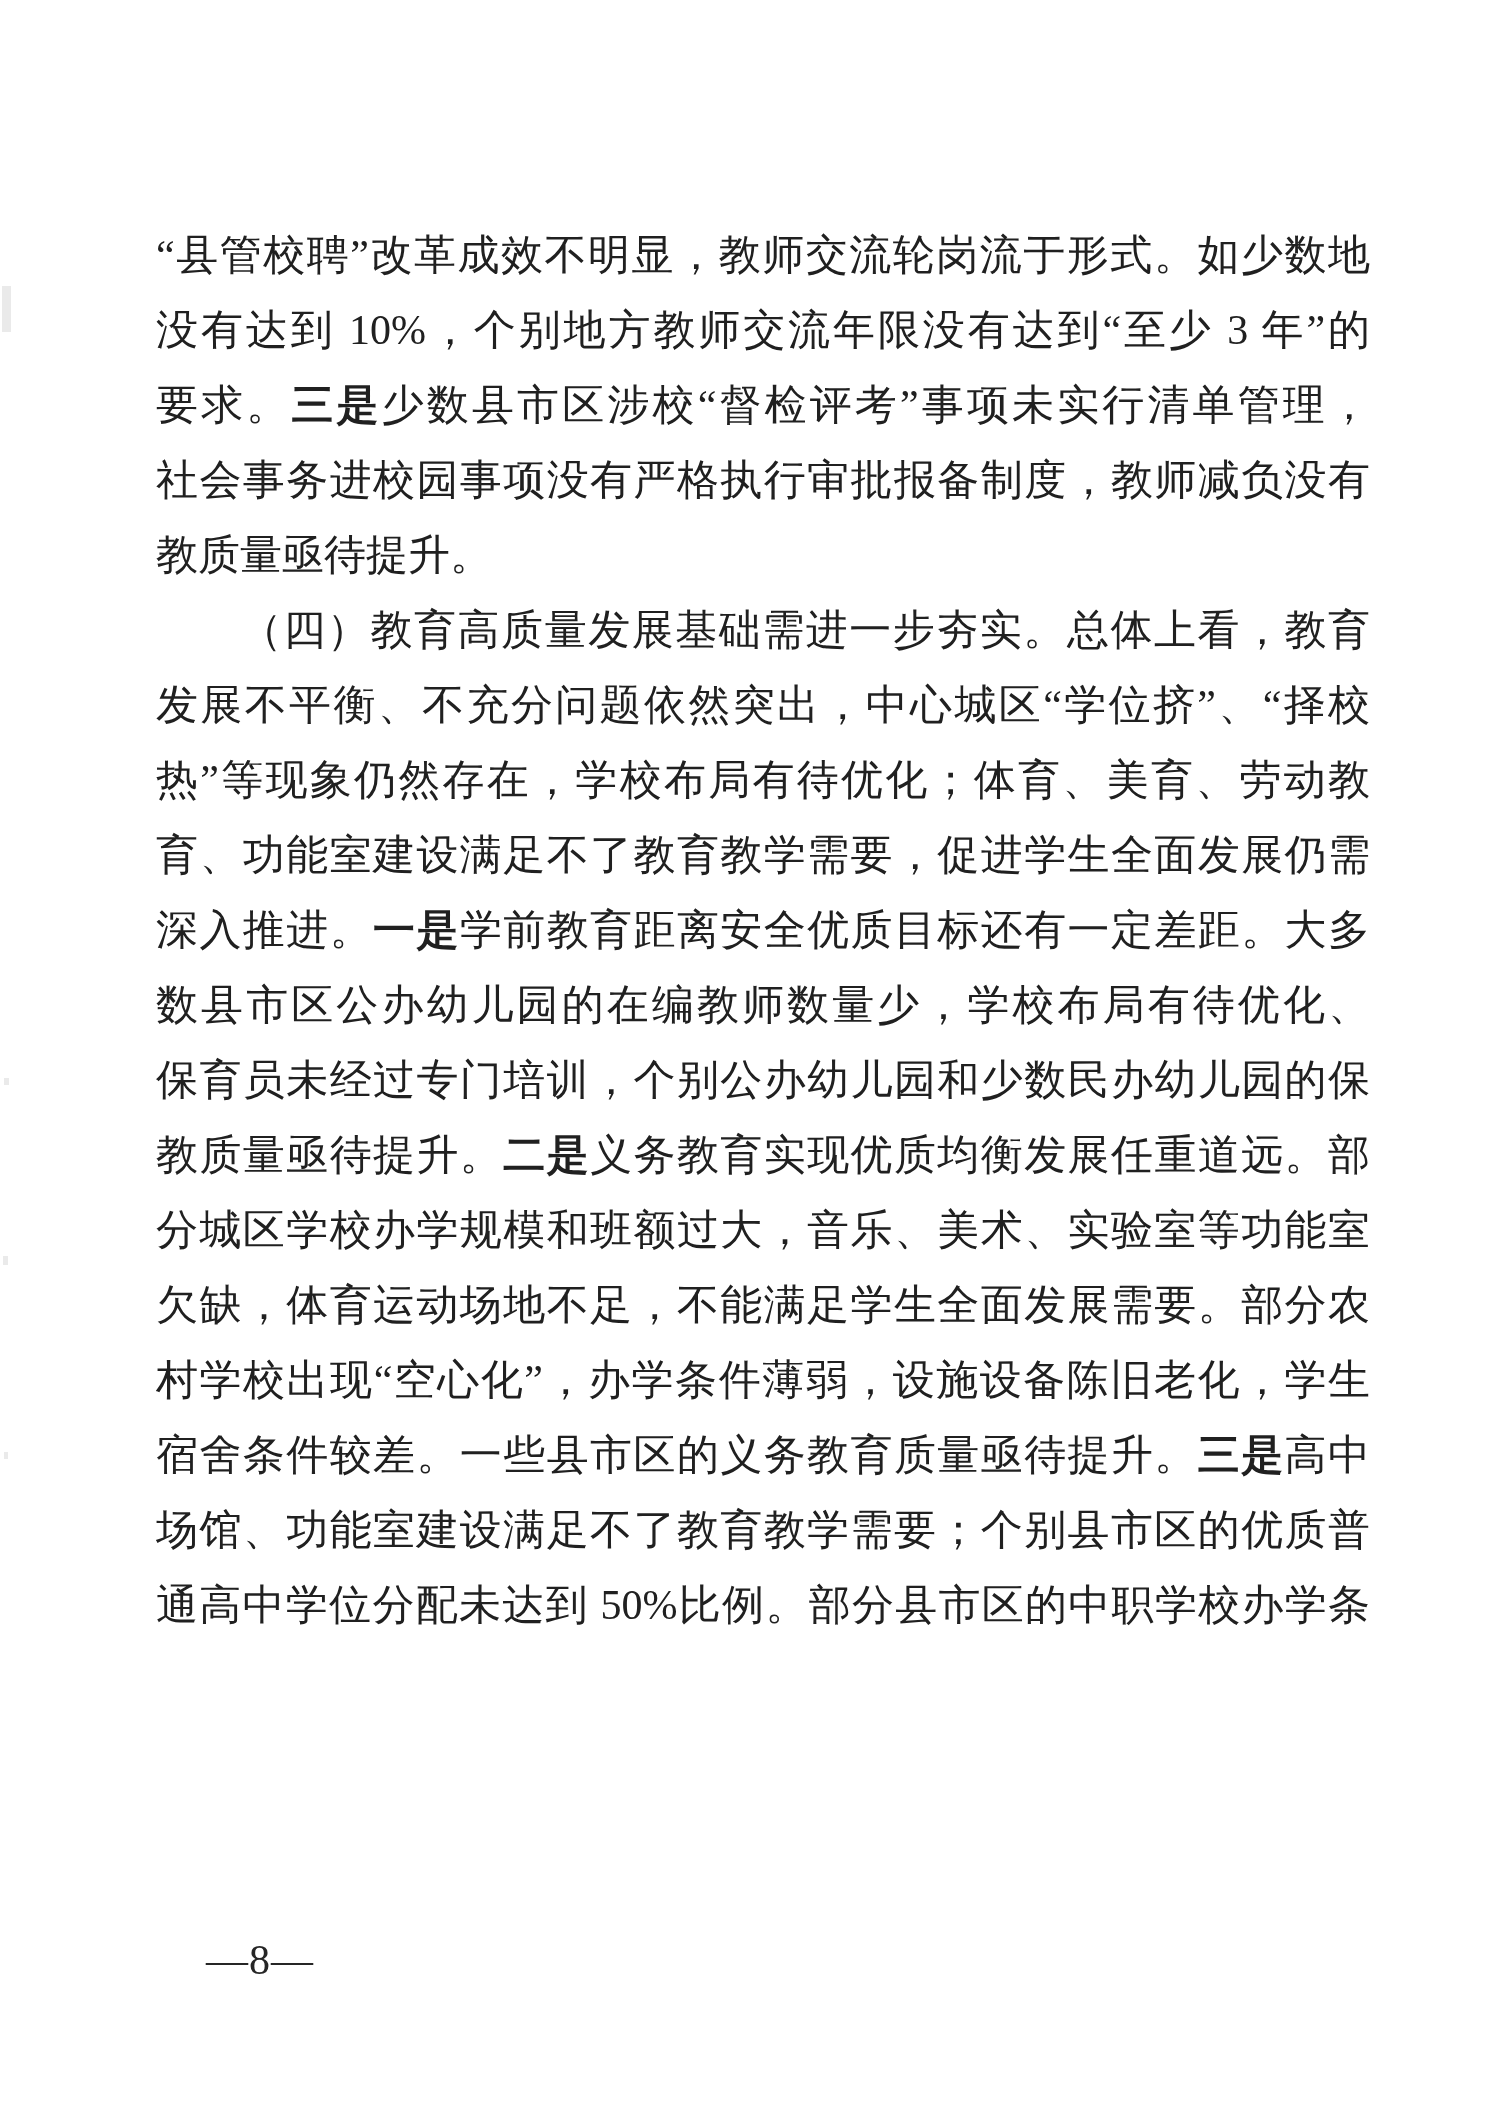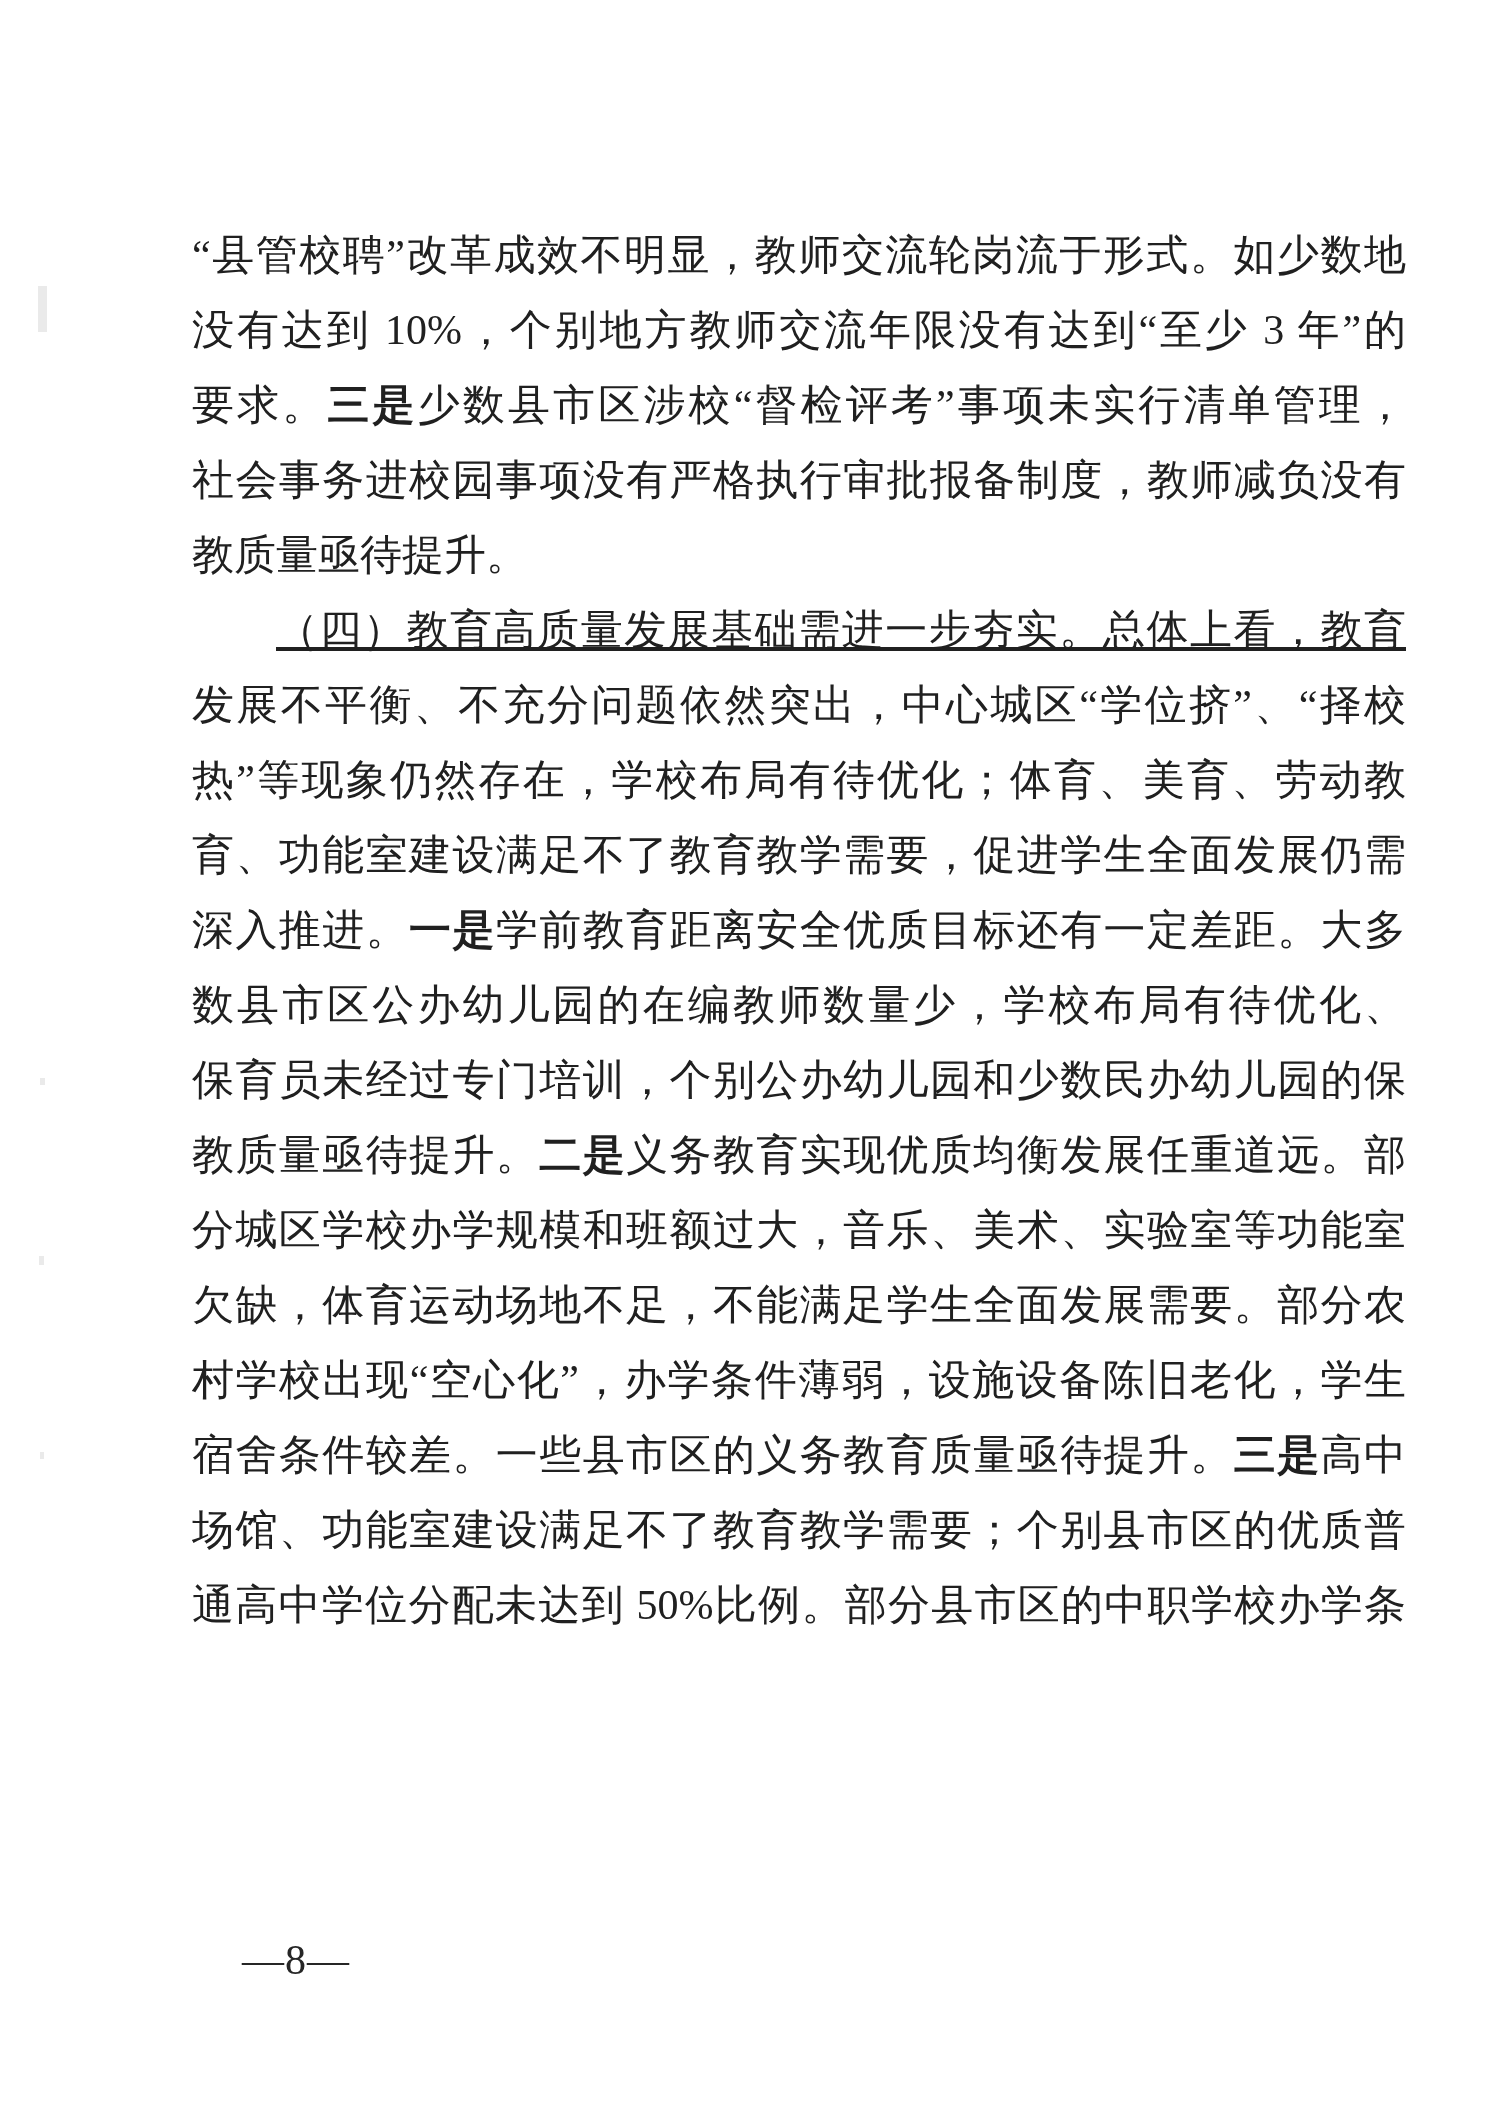--- a/index.html
+++ b/index.html
@@ -11,21 +11,20 @@
     width: 1500px;
     height: 2121px;
     position: relative;
     overflow: hidden;
     font-family: "Liberation Serif", "DejaVu Serif", serif;
   }
   .page {
     position: absolute;
     inset: 0;
     background: #ffffff;
-    margin-left: 36px;
   }
   .text-block {
     position: absolute;
     left: 156px;
     top: 218px;
     width: 1214px;
     color: #202020;
   }
   .line {
     font-size: 42px;
@@ -34,21 +33,20 @@
     letter-spacing: 0;
     text-align: justify;
     text-justify: inter-character;
     overflow: hidden;
   }
   .line.justify {
     text-align-last: justify;
   }
   .line.indent {
     text-indent: 84px;
-    text-decoration: underline;
   }
   .seg { font-weight: normal; }
   .seg.bold { font-weight: 700; }
   .page-number {
     position: absolute;
     left: 206px;
     top: 1936px;
     font-size: 42px;
     color: #262626;
     letter-spacing: 1px;

